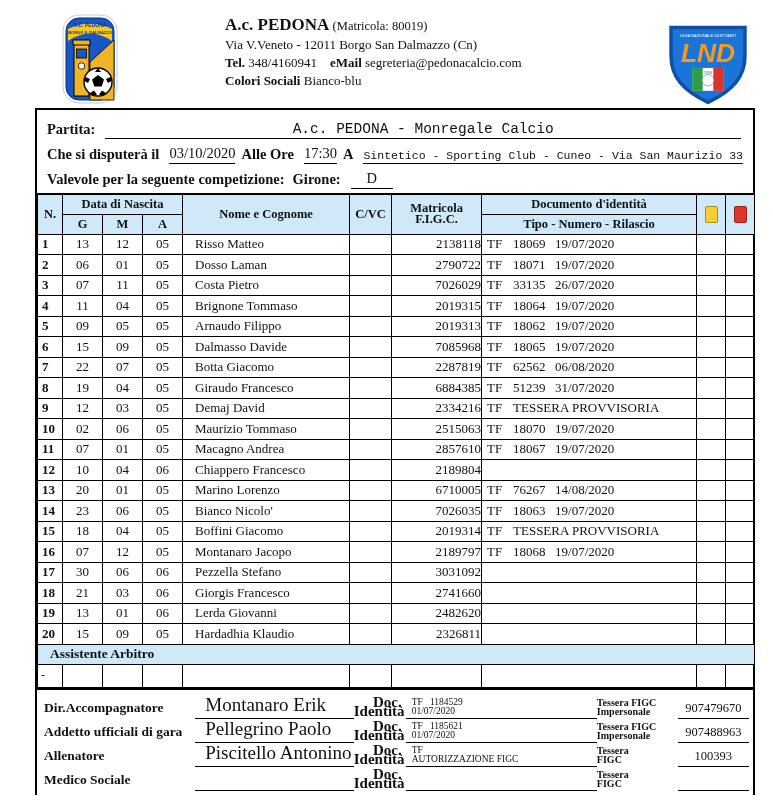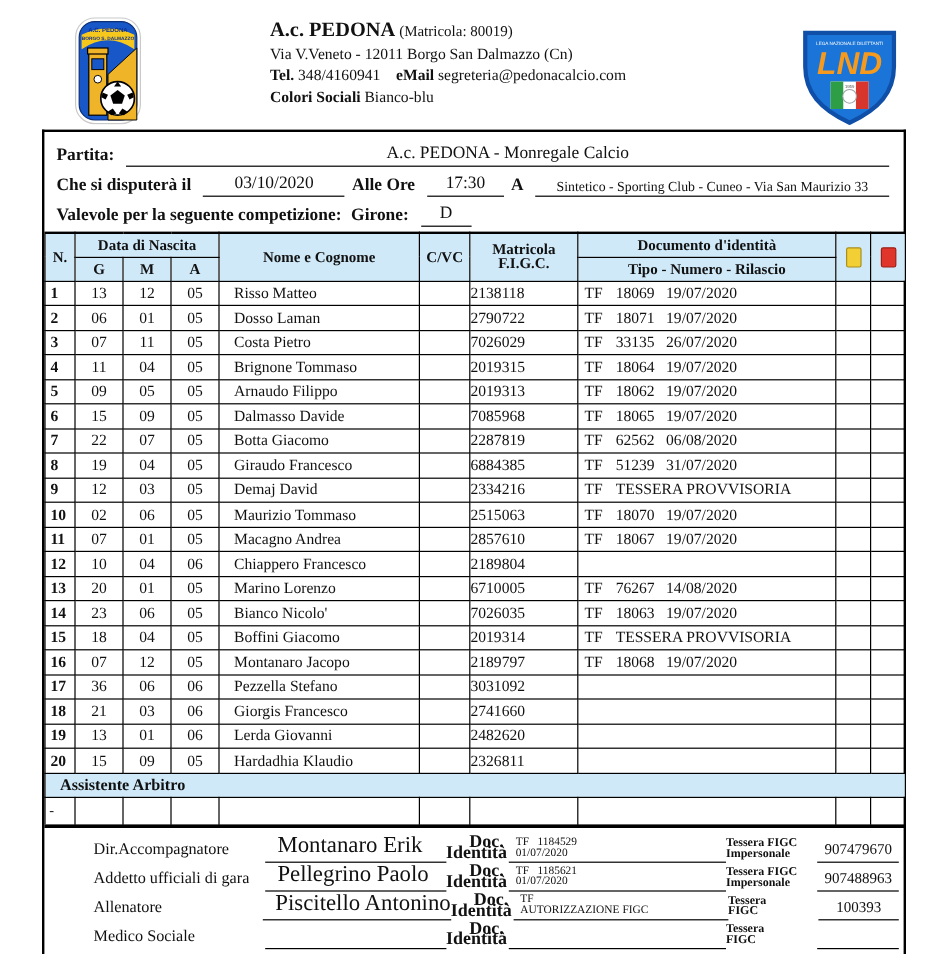--- a/index.html
+++ b/index.html
@@ -20,51 +20,51 @@
   
   .form-box { position:absolute; left:35px; top:108px; width:720px; height:687px;
               border:2.5px solid #000; border-bottom:none; }
 
   
   .match { padding:4px 8px 0 8px; }
   .mline { display:flex; align-items:flex-end; height:25px; font-size:14.5px; }
   .mlabel { font-weight:bold; white-space:nowrap; padding:0 6px 1px 2px; }
   .mvalue { border-bottom:1.5px solid #000; text-align:center; white-space:nowrap;
             padding-bottom:1px; margin:0 4px; }
-  .grow { flex:1; }
+  .grow { flex:1;font-family:Liberation Mono, monospace; }
   .w120 { width:118px; } .w70 { width:64px; } .w45 { width:42px; }
   .venue { font-size:11.5px; }
   .comp { font-size:14px; letter-spacing:.3px; }
 
   
   table.roster { width:100%; border-collapse:collapse; table-layout:fixed; margin-top:4px;
                  border-top:2px solid #000; border-bottom:3.5px solid #000; }
   .roster th, .roster td { border:1px solid #000; overflow:hidden; }
   .roster th { background:#cfe9f8; font-size:12.5px; font-weight:bold; height:20px; padding:0; }
   .roster td { height:20.5px; font-size:13px; }
   .th2 { line-height:11px; font-size:12px; }
   .c-n-cell { font-weight:bold; text-align:left; padding-left:4px; }
   .c-d-cell { text-align:center; }
   .c-name-cell { padding-left:12px; font-size:12.5px; }
-  .c-mat-cell { text-align:left; font-size:14.5px; }
+  .c-mat-cell { text-align:right; font-size:14.5px; }
   .c-doc-cell { font-size:9px; padding-left:5px; white-space:nowrap; }
   .doc-tipo { display:inline-block; min-width:26px; }
   .doc-num  { display:inline-block; min-width:42px; }
   .card { display:inline-block; width:13px; height:17px; border-radius:2px; vertical-align:middle; }
   .card.yellow { background:#f2cf35; border:1px solid #a98f1f; }
   .card.red    { background:#e0352b; border:1px solid #9c2015; }
   tr.assist td { background:#cfe9f8; font-weight:bold; font-size:13.5px; text-align:left;
                  padding-left:12px; height:20px; }
   tr.empty-row td { height:24px; font-size:12px; }
   tr.empty-row td:first-child { text-align:left; padding-left:3px; }
 
   
   .officials { margin-top:5px; padding:0 4px; }
   .off-row { display:flex; align-items:flex-end; height:24px; }
-  .off-role { width:168px; font-weight:normal; font-size:13.5px; padding:0 0 3px 3px; white-space:nowrap;margin-left:34px; }
+  .off-role { width:168px; font-weight:bold; font-size:13.5px; padding:0 0 3px 3px; white-space:nowrap; }
   .off-name { width:172px; border-bottom:1.5px solid #000; font-size:19px; padding:0 0 2px 10px;
               white-space:nowrap; }
   .off-doclabel { width:52px; font-weight:bold; font-size:15px; line-height:9.5px;
                   text-align:right; padding:0 4px 2px 0; }
   .off-docval { width:208px; border-bottom:1.5px solid #000; font-size:9.5px; line-height:9px;
                 padding:0 0 2px 6px; }
   .off-docval span { display:block; white-space:pre; }
   .off-teslabel { width:88px; font-weight:bold; font-size:10px; line-height:9.5px;
                   padding-bottom:2px; }
   .off-tesnum { width:78px; border-bottom:1.5px solid #000; font-size:12.5px;
@@ -419,21 +419,21 @@
     <td class="c-mat-cell">2189797</td>
     <td class="c-doc-cell">
       <span class="doc-tipo">TF</span><span class="doc-num">18068</span><span class="doc-ril">19/07/2020</span>
     </td>
     <td></td>
     <td></td>
   </tr>
 
   <tr>
     <td class="c-n-cell">17</td>
-    <td class="c-d-cell">36</td>
+    <td class="c-d-cell">30</td>
     <td class="c-d-cell">06</td>
     <td class="c-d-cell">06</td>
     <td class="c-name-cell">Pezzella Stefano</td>
     <td class="c-d-cell"></td>
     <td class="c-mat-cell">3031092</td>
     <td class="c-doc-cell">
       <span class="doc-tipo"></span><span class="doc-num"></span><span class="doc-ril"></span>
     </td>
     <td></td>
     <td></td>

